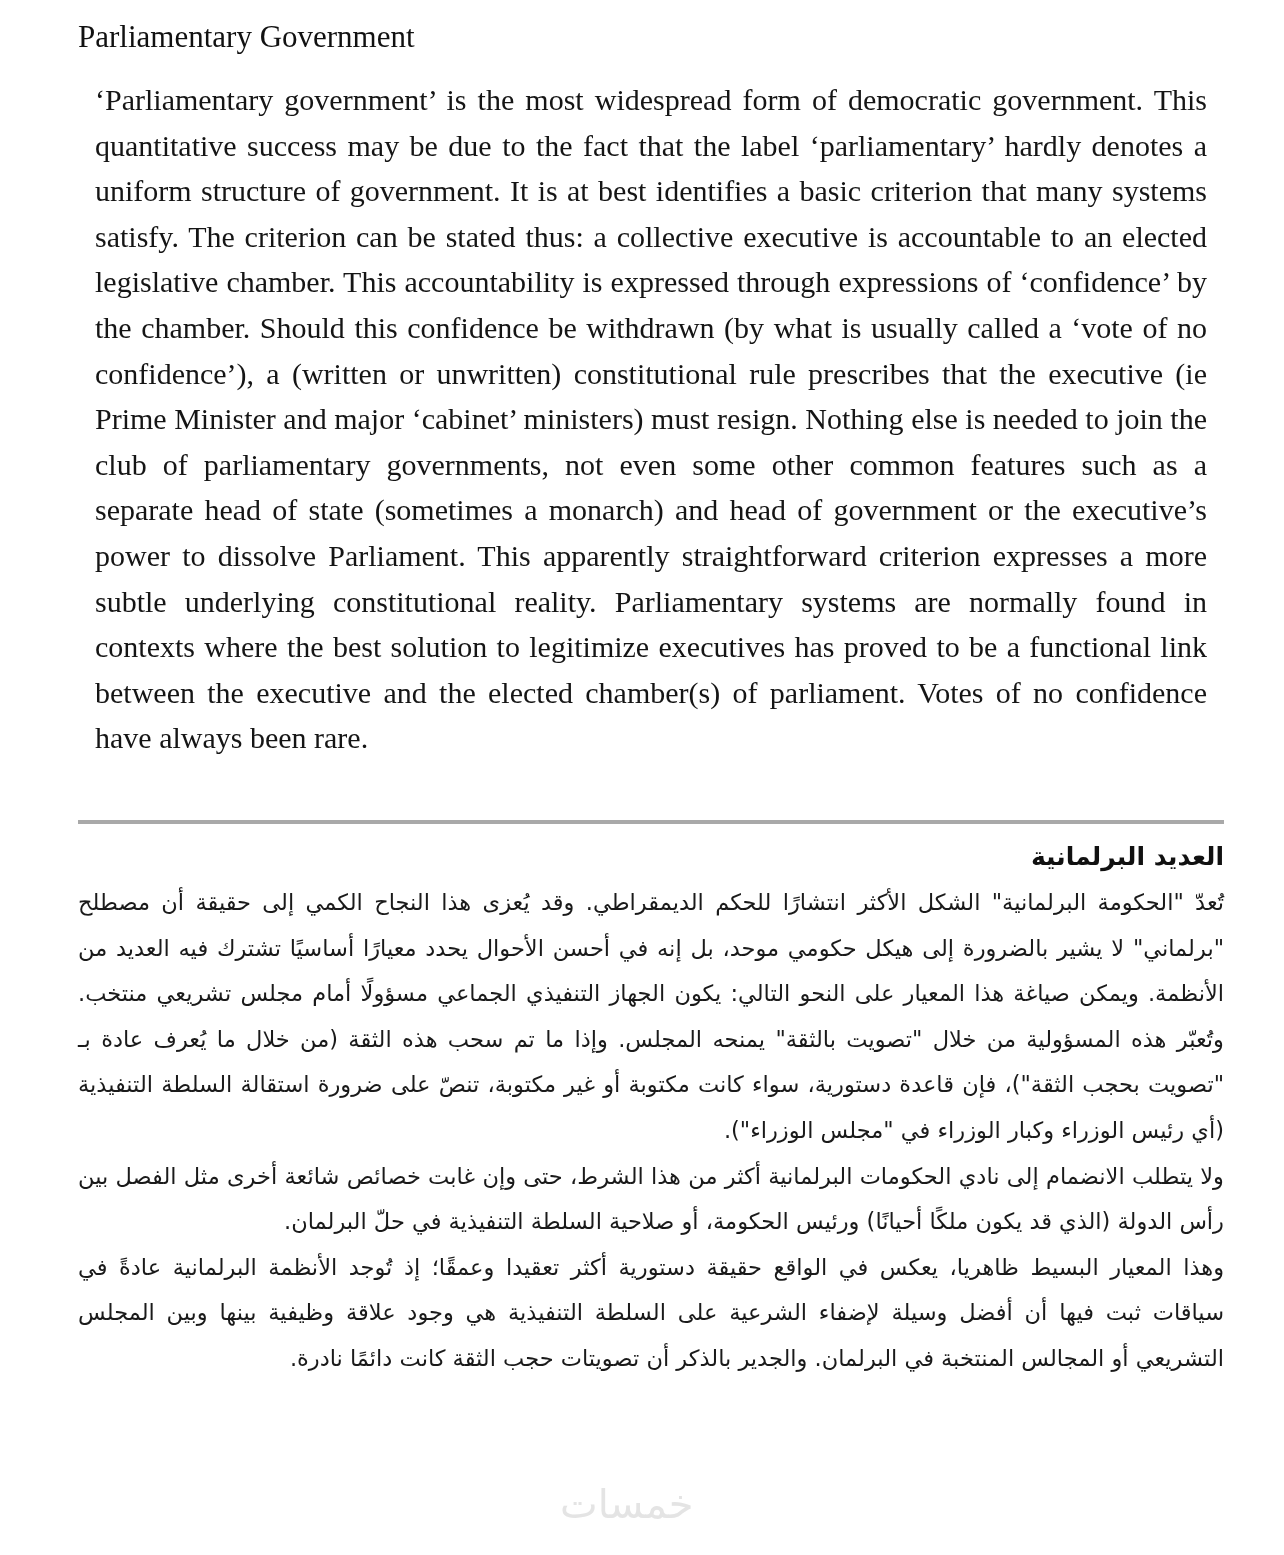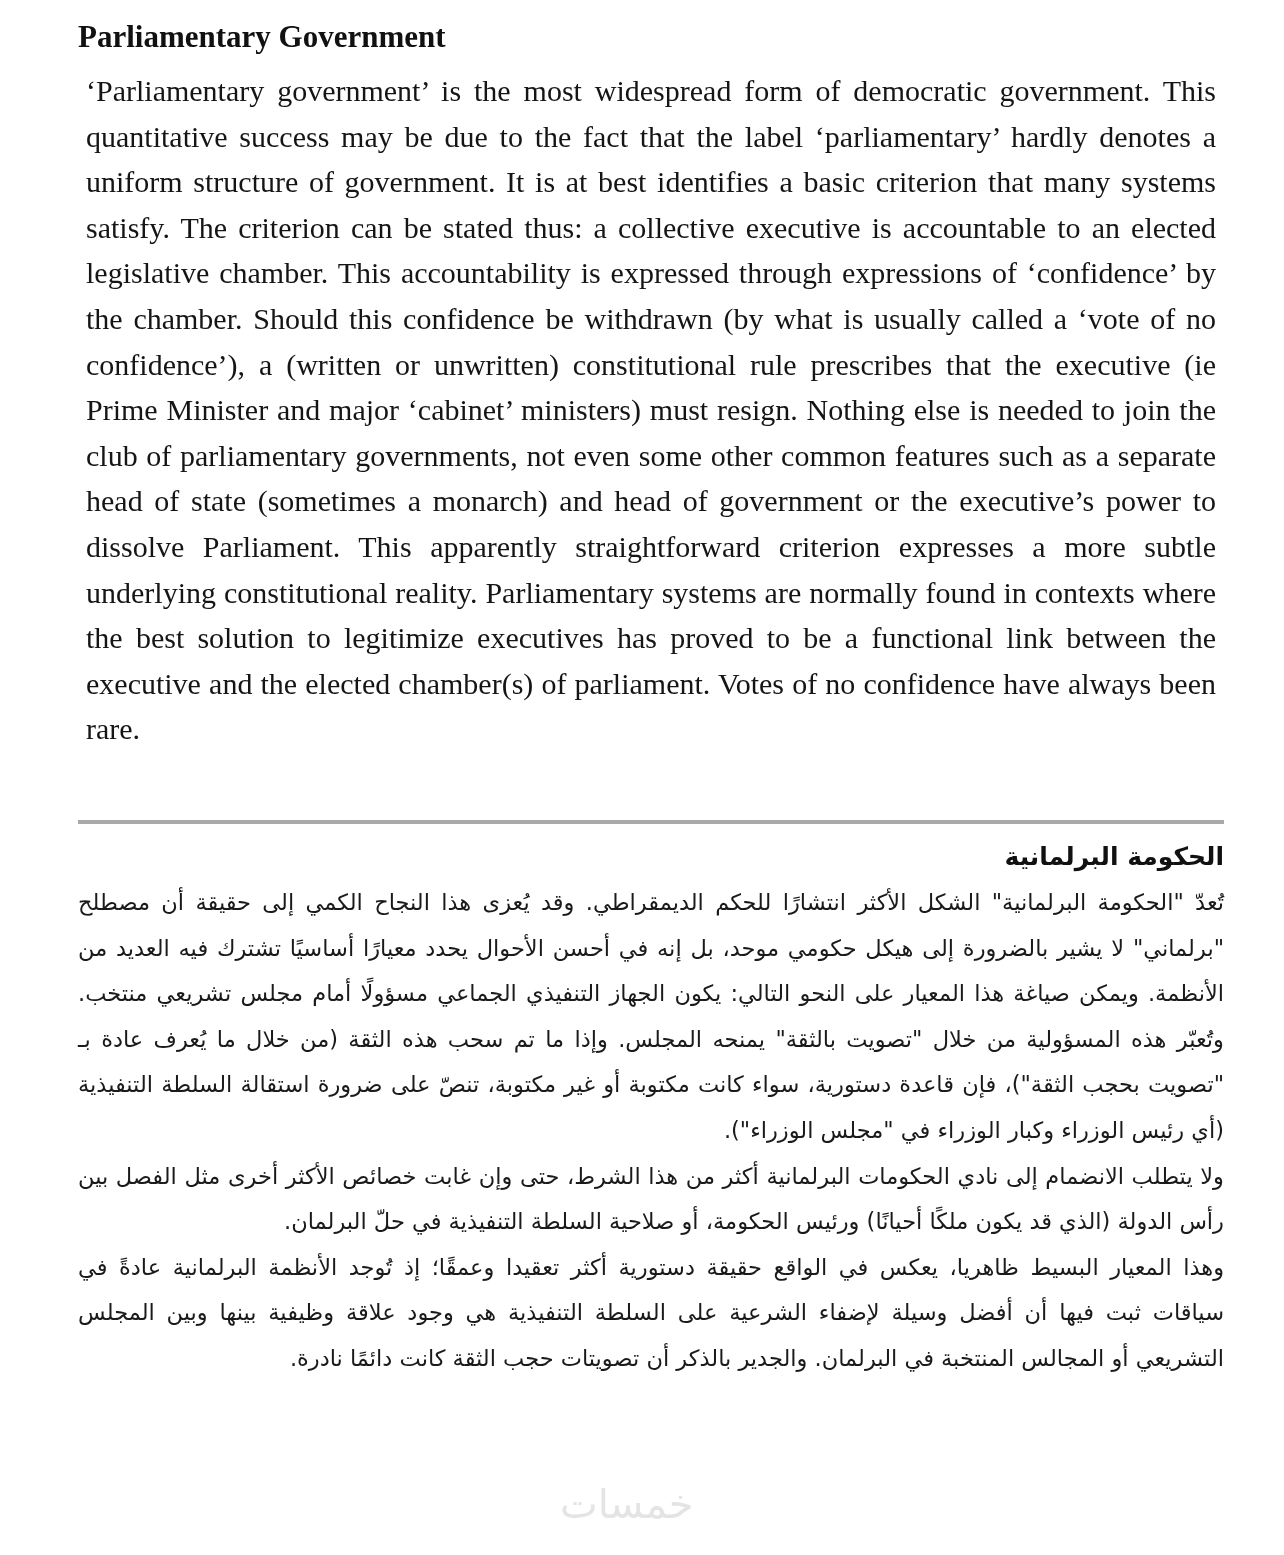--- a/index.html
+++ b/index.html
@@ -1,35 +1,35 @@
 <!DOCTYPE html>
 <html><head>
 <meta charset="utf-8">
 <style>
   html, body { margin: 0; padding: 0; background: #ffffff; }
   body { width: 1284px; height: 1555px; position: relative; overflow: hidden; color: #1a1a1a; }
   .en-section { position: absolute; left: 78px; top: 14px; width: 1146px; font-family: "Liberation Serif", serif; }
-  .en-title { font-weight: bold; font-size: 31px; line-height: 46px; margin: 0; color: #111; }
-  .en-body { font-size: 30px; line-height: 45.6px; text-align: justify; text-align-last: left; margin: 8px; color: #151515; }
+  .en-title { font-weight: normal; font-size: 31px; line-height: 46px; margin: 0; color: #111; }
+  .en-body { font-size: 30px; line-height: 45.6px; text-align: justify; text-align-last: left; margin: 17px; color: #151515; }
   .divider { position: absolute; left: 78px; top: 820px; width: 1146px; height: 4px; background: #a9a9a9; }
   .ar-section { position: absolute; left: 78px; top: 834px; width: 1146px; direction: rtl; font-family: "DejaVu Sans", sans-serif; }
   .ar-title { font-weight: bold; font-size: 25px; line-height: 46px; margin: 0; text-align: right; color: #111; }
   .ar-para { font-size: 22.5px; line-height: 45.6px; margin: 0; text-align: justify; text-align-last: right; color: #1a1a1a; }
   .watermark { position: absolute; left: 560px; top: 1482px; width: 170px; text-align: left; font-family: "DejaVu Sans", sans-serif; font-size: 40px; color: #e4e4e4; direction: rtl; line-height: 44px; }
 </style>
 </head>
 <body>
 
 <section class="en-section">
   <h1 class="en-title">Parliamentary Government</h1>
   <p class="en-body">‘Parliamentary government’ is the most widespread form of democratic government. This quantitative success may be due to the fact that the label ‘parliamentary’ hardly denotes a uniform structure of government. It is at best identifies a basic criterion that many systems satisfy. The criterion can be stated thus: a collective executive is accountable to an elected legislative chamber. This accountability is expressed through expressions of ‘confidence’ by the chamber. Should this confidence be withdrawn (by what is usually called a ‘vote of no confidence’), a (written or unwritten) constitutional rule prescribes that the executive (ie Prime Minister and major ‘cabinet’ ministers) must resign. Nothing else is needed to join the club of parliamentary governments, not even some other common features such as a separate head of state (sometimes a monarch) and head of government or the executive’s power to dissolve Parliament. This apparently straightforward criterion expresses a more subtle underlying constitutional reality. Parliamentary systems are normally found in contexts where the best solution to legitimize executives has proved to be a functional link between the executive and the elected chamber(s) of parliament. Votes of no confidence have always been rare.</p>
 </section>
 
 <div class="divider"></div>
 
 <section class="ar-section">
-  <h2 class="ar-title">الحكومة البرلمانية</h2>
+  <h2 class="ar-title">العديد البرلمانية</h2>
   <p class="ar-para">تُعدّ "الحكومة البرلمانية" الشكل الأكثر انتشارًا للحكم الديمقراطي. وقد يُعزى هذا النجاح الكمي إلى حقيقة أن مصطلح "برلماني" لا يشير بالضرورة إلى هيكل حكومي موحد، بل إنه في أحسن الأحوال يحدد معيارًا أساسيًا تشترك فيه العديد من الأنظمة. ويمكن صياغة هذا المعيار على النحو التالي: يكون الجهاز التنفيذي الجماعي مسؤولًا أمام مجلس تشريعي منتخب. وتُعبّر هذه المسؤولية من خلال "تصويت بالثقة" يمنحه المجلس. وإذا ما تم سحب هذه الثقة (من خلال ما يُعرف عادة بـ "تصويت بحجب الثقة")، فإن قاعدة دستورية، سواء كانت مكتوبة أو غير مكتوبة، تنصّ على ضرورة استقالة السلطة التنفيذية (أي رئيس الوزراء وكبار الوزراء في "مجلس الوزراء").</p>
-  <p class="ar-para">ولا يتطلب الانضمام إلى نادي الحكومات البرلمانية أكثر من هذا الشرط، حتى وإن غابت خصائص الأكثر أخرى مثل الفصل بين رأس الدولة (الذي قد يكون ملكًا أحيانًا) ورئيس الحكومة، أو صلاحية السلطة التنفيذية في حلّ البرلمان.</p>
+  <p class="ar-para">ولا يتطلب الانضمام إلى نادي الحكومات البرلمانية أكثر من هذا الشرط، حتى وإن غابت خصائص شائعة أخرى مثل الفصل بين رأس الدولة (الذي قد يكون ملكًا أحيانًا) ورئيس الحكومة، أو صلاحية السلطة التنفيذية في حلّ البرلمان.</p>
   <p class="ar-para">وهذا المعيار البسيط ظاهريا، يعكس في الواقع حقيقة دستورية أكثر تعقيدا وعمقًا؛ إذ تُوجد الأنظمة البرلمانية عادةً في سياقات ثبت فيها أن أفضل وسيلة لإضفاء الشرعية على السلطة التنفيذية هي وجود علاقة وظيفية بينها وبين المجلس التشريعي أو المجالس المنتخبة في البرلمان. والجدير بالذكر أن تصويتات حجب الثقة كانت دائمًا نادرة.</p>
 </section>
 
 <div class="watermark">خمسات</div>
 
 </body></html>

